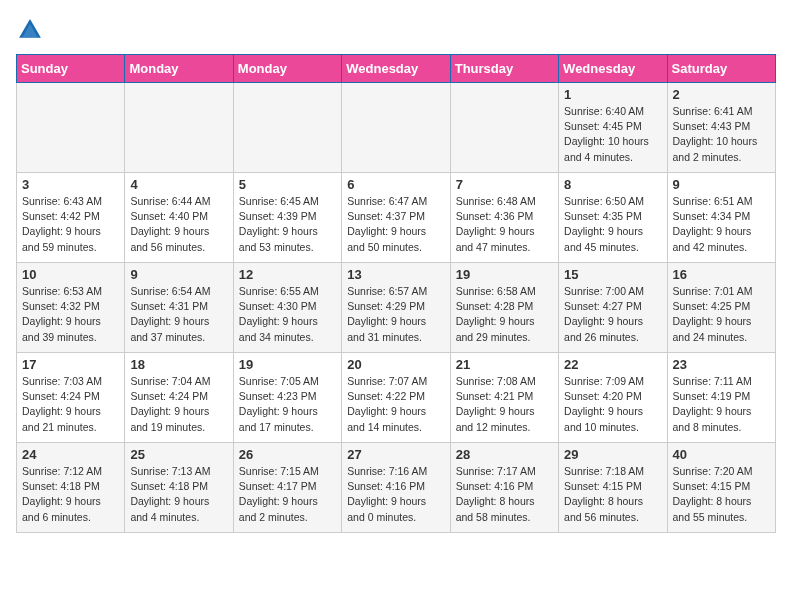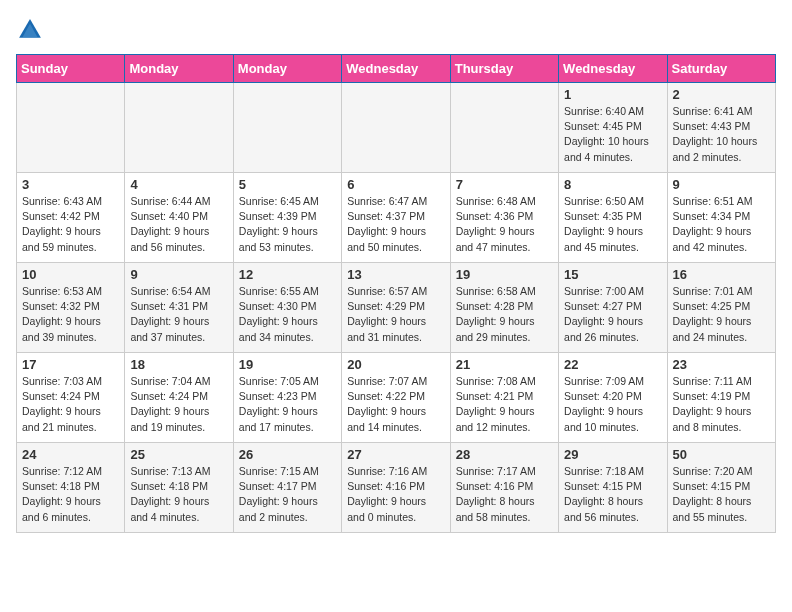--- a/index.html
+++ b/index.html
@@ -224,18 +224,18 @@
         </td>
         <td>
           <span class="day-num">28</span>
           <div class="cell-info">Sunrise: 7:17 AM<br>Sunset: 4:16 PM<br>Daylight: 8 hours and 58 minutes.</div>
         </td>
         <td>
           <span class="day-num">29</span>
           <div class="cell-info">Sunrise: 7:18 AM<br>Sunset: 4:15 PM<br>Daylight: 8 hours and 56 minutes.</div>
         </td>
         <td>
-          <span class="day-num">50</span>
+          <span class="day-num">40</span>
           <div class="cell-info">Sunrise: 7:20 AM<br>Sunset: 4:15 PM<br>Daylight: 8 hours and 55 minutes.</div>
         </td>
       </tr>
     </tbody>
 </table>
 
 </body></html>

